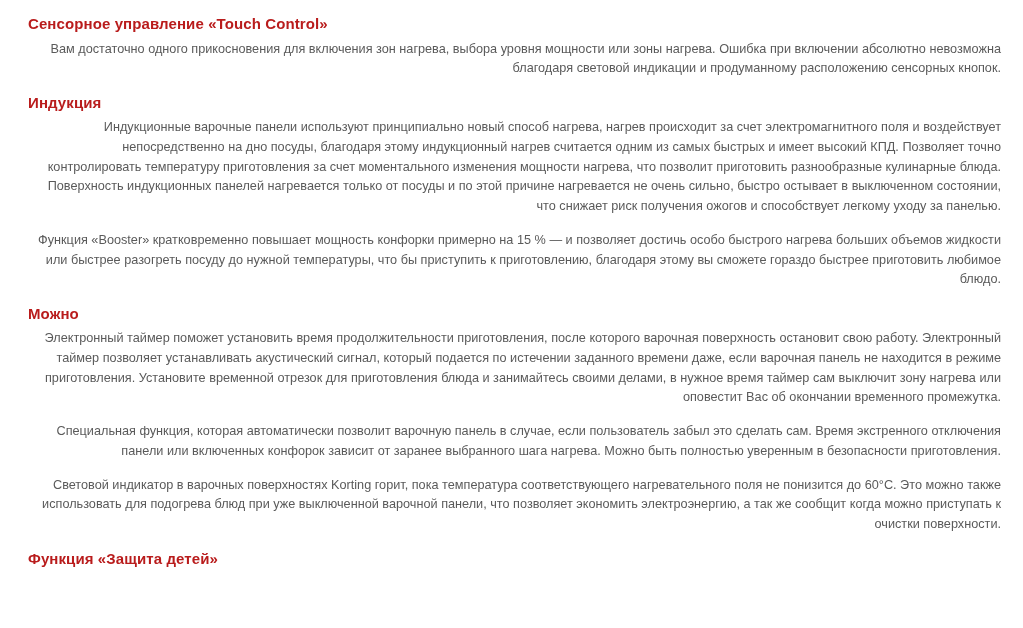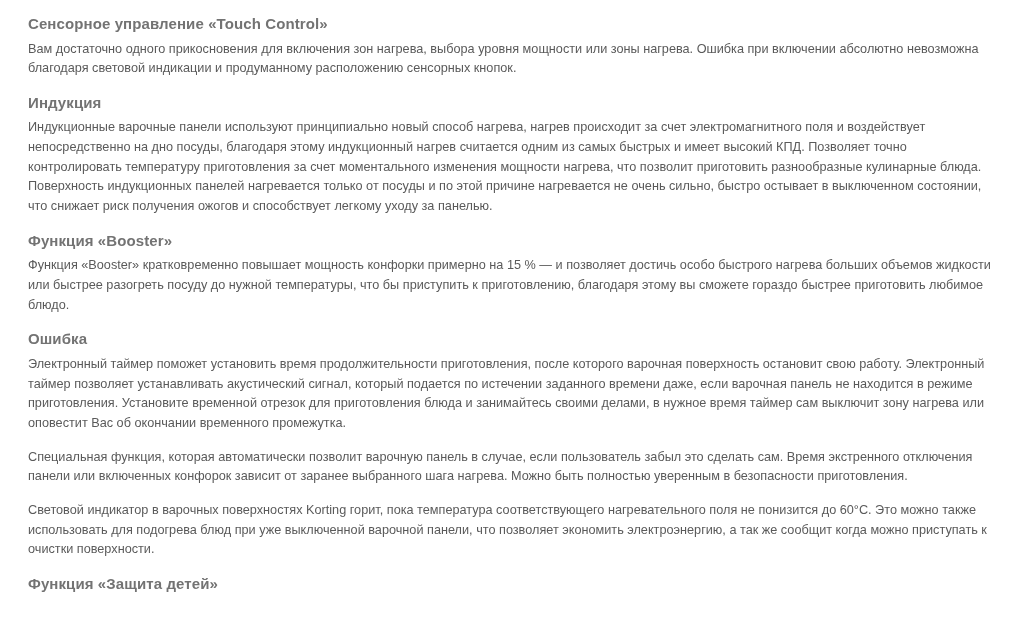--- a/index.html
+++ b/index.html
@@ -19,58 +19,57 @@
     padding: 14px 22px 0 28px;
     box-sizing: border-box;
   }
   .section {
     margin-bottom: 14px;
   }
   .section:last-child {
     margin-bottom: 0;
   }
   .section-title {
-    color: #737373;
+    color: #b91c1c;
     font-size: 15px;
     font-weight: bold;
     line-height: 1.3;
     margin: 0 0 6px 0;
     letter-spacing: 0.1px;
   }
   .section-body {
     color: #5a5a5a;
     font-size: 12.7px;
     line-height: 1.55;
     margin: 0;
-    text-align: left;
+    text-align: right;
     max-width: 980px;
   }
 </style>
 </head>
 <body>
 
 <div class="page">
 
   <div class="section">
     <h3 class="section-title">Сенсорное управление «Touch Control»</h3>
     <p class="section-body">Вам достаточно одного прикосновения для включения зон нагрева, выбора уровня мощности или зоны нагрева. Ошибка при включении абсолютно невозможна благодаря световой индикации и продуманному расположению сенсорных кнопок.</p>
   </div>
 
   <div class="section">
     <h3 class="section-title">Индукция</h3>
     <p class="section-body">Индукционные варочные панели используют принципиально новый способ нагрева, нагрев происходит за счет электромагнитного поля и воздействует непосредственно на дно посуды, благодаря этому индукционный нагрев считается одним из самых быстрых и имеет высокий КПД. Позволяет точно контролировать температуру приготовления за счет моментального изменения мощности нагрева, что позволит приготовить разнообразные кулинарные блюда. Поверхность индукционных панелей нагревается только от посуды и по этой причине нагревается не очень сильно, быстро остывает в выключенном состоянии, что снижает риск получения ожогов и способствует легкому уходу за панелью.</p>
   </div>
 
   <div class="section">
-    <h3 class="section-title">Функция «Booster»</h3>
     <p class="section-body">Функция «Booster» кратковременно повышает мощность конфорки примерно на 15 % — и позволяет достичь особо быстрого нагрева больших объемов жидкости или быстрее разогреть посуду до нужной температуры, что бы приступить к приготовлению, благодаря этому вы сможете гораздо быстрее приготовить любимое блюдо.</p>
   </div>
 
   <div class="section">
-    <h3 class="section-title">Ошибка</h3>
+    <h3 class="section-title">Можно</h3>
     <p class="section-body">Электронный таймер поможет установить время продолжительности приготовления, после которого варочная поверхность остановит свою работу. Электронный таймер позволяет устанавливать акустический сигнал, который подается по истечении заданного времени даже, если варочная панель не находится в режиме приготовления. Установите временной отрезок для приготовления блюда и занимайтесь своими делами, в нужное время таймер сам выключит зону нагрева или оповестит Вас об окончании временного промежутка.</p>
   </div>
 
   <div class="section">
     <p class="section-body">Специальная функция, которая автоматически позволит варочную панель в случае, если пользователь забыл это сделать сам. Время экстренного отключения панели или включенных конфорок зависит от заранее выбранного шага нагрева. Можно быть полностью уверенным в безопасности приготовления.</p>
   </div>
 
   <div class="section">
     <p class="section-body">Световой индикатор в варочных поверхностях Korting горит, пока температура соответствующего нагревательного поля не понизится до 60°С. Это можно также использовать для подогрева блюд при уже выключенной варочной панели, что позволяет экономить электроэнергию, а так же сообщит когда можно приступать к очистки поверхности.</p>
   </div>

